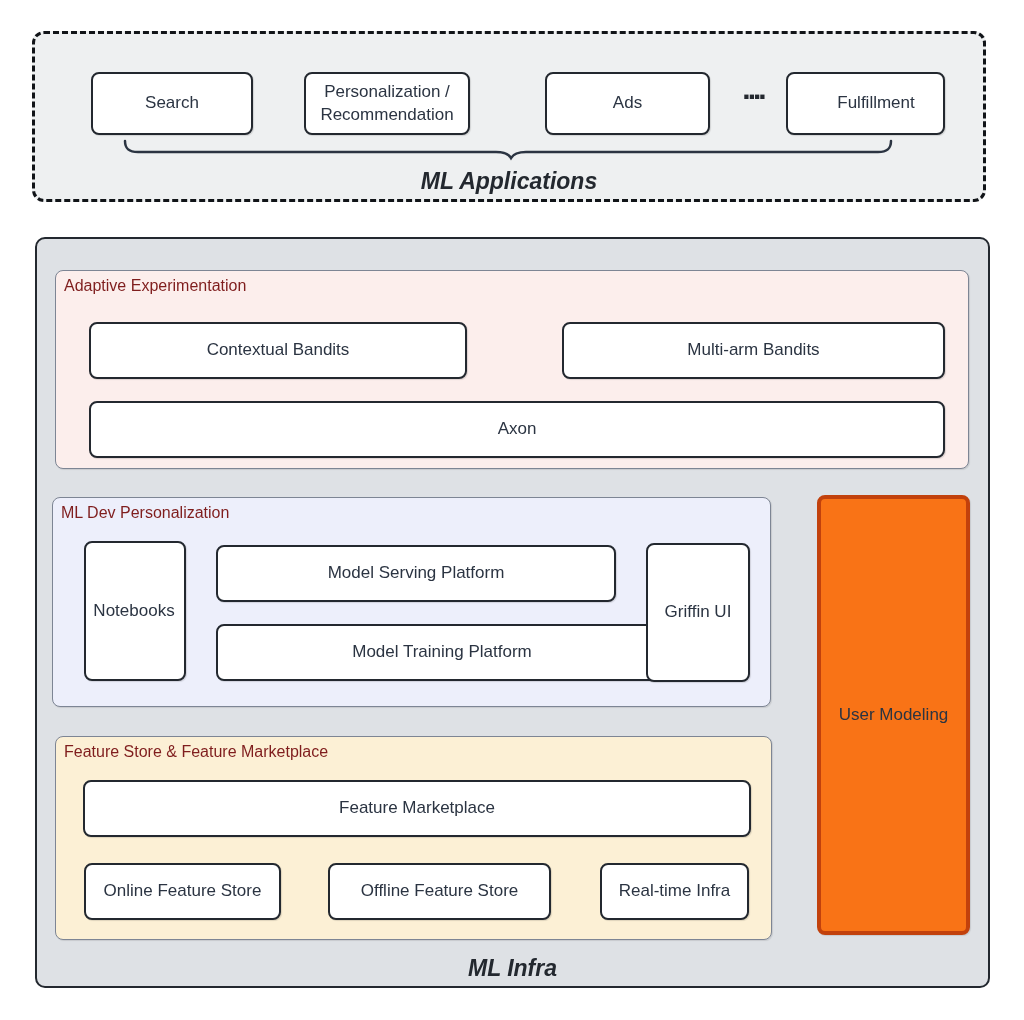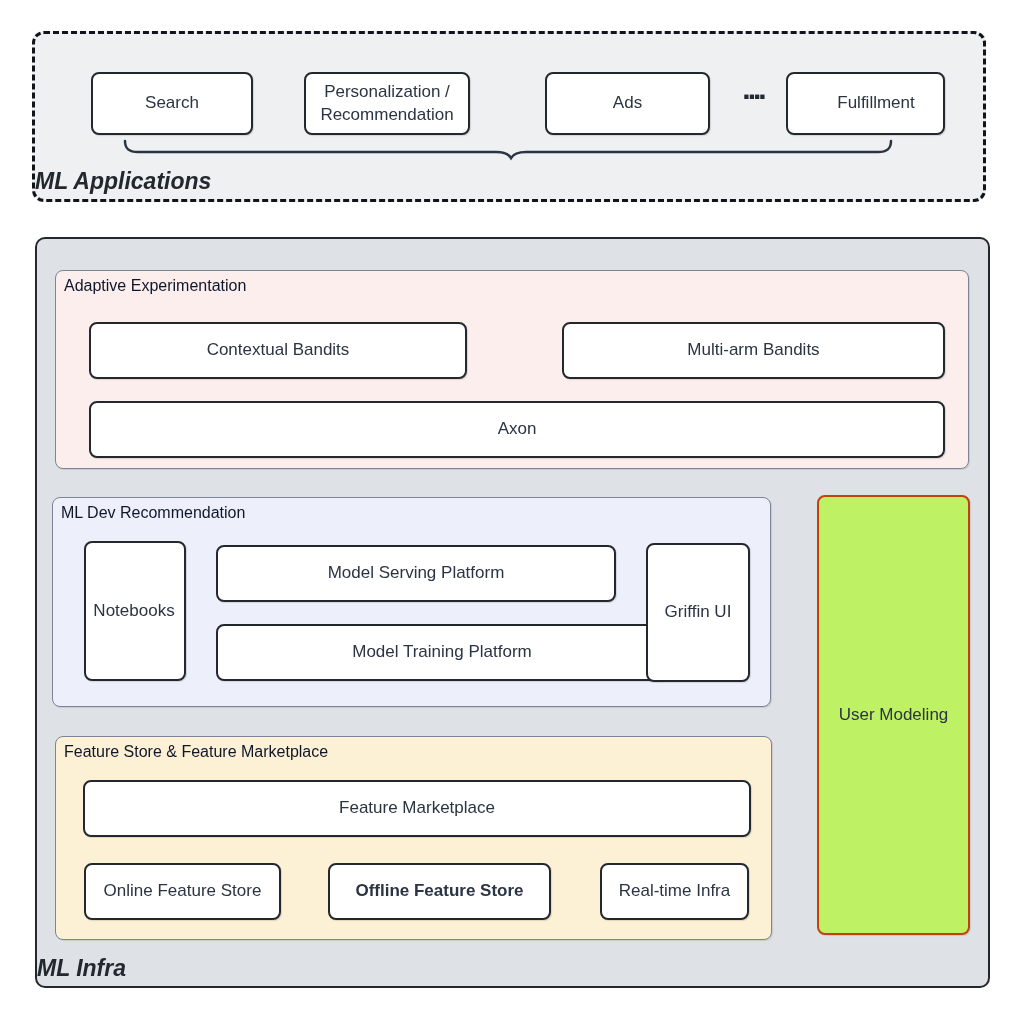--- a/index.html
+++ b/index.html
@@ -10,36 +10,36 @@
   .abs{position:absolute;box-sizing:border-box;}
   
   .node{
     background:#ffffff;border:2px solid #23282f;border-radius:8px;
     display:flex;align-items:center;justify-content:center;text-align:center;
     font-size:17px;line-height:1.3;color:#2b3442;padding:4px 10px;
     box-shadow:1px 1px 1px rgba(0,0,0,0.12);
   }
   
   .section{border:1.5px solid #7d8594;border-radius:8px;box-shadow:1px 1px 1px rgba(0,0,0,0.10);}
-  .section-title{position:absolute;top:6px;left:8px;font-size:16px;color:#0f172a;white-space:nowrap;}
-  .big-label{font-size:23px;font-weight:bold;font-style:italic;color:#23282f;width:100%;}
+  .section-title{position:absolute;top:6px;left:8px;font-size:16px;color:#7f1d1d;white-space:nowrap;}
+  .big-label{font-size:23px;font-weight:bold;font-style:italic;color:#23282f;text-align:center;width:100%;}
   #apps-group{
     left:32px;top:31px;width:954px;height:171px;
     background:#eef0f1;border:3px dashed #111418;border-radius:12px;
   }
   #infra-group{
     left:35px;top:237px;width:955px;height:751px;
     background:#dee1e5;border:2px solid #23282f;border-radius:10px;
   }
   #sec-adaptive{left:18px;top:31px;width:914px;height:199px;background:#fceeec;}
   #sec-mldev{left:15px;top:258px;width:719px;height:210px;background:#edeffb;}
   #sec-feature{left:18px;top:497px;width:717px;height:204px;background:#fcf0d5;}
   #node-user-modeling{
-    left:780px;top:256px;width:153px;height:440px;background:#bef264;
-    border:2px solid #c2410c;border-radius:8px;
+    left:780px;top:256px;width:153px;height:440px;background:#f97316;
+    border:4px solid #c2410c;border-radius:8px;
     display:flex;align-items:center;justify-content:center;font-size:17px;
     box-shadow:1px 1px 1px rgba(0,0,0,0.10);
   }
   #apps-dots{
     left:697px;top:40px;width:42px;height:30px;
     font-size:30px;font-weight:bold;letter-spacing:-3px;line-height:30px;
     text-align:center;color:#23282f;overflow:visible;
   }
   #apps-brace{left:115px;top:132px;width:790px;height:34px;}
 </style>
@@ -87,21 +87,21 @@
       <div class="abs node" style="left:506px;top:51px;width:383px;height:57px;">
         <span>Multi-arm Bandits</span>
       </div>
 
       <div class="abs node" style="left:33px;top:130px;width:856px;height:57px;">
         <span>Axon</span>
       </div>
     </div>
 
     <div class="abs section" id="sec-mldev">
-      <div class="section-title">ML Dev Recommendation</div>
+      <div class="section-title">ML Dev Personalization</div>
 
       <div class="abs node" style="left:31px;top:43px;width:102px;height:140px;padding-left:8px;">
         <span>Notebooks</span>
       </div>
 
       <div class="abs node" style="left:163px;top:47px;width:400px;height:57px;text-align:center;">
         <span>Model Serving Platform</span>
       </div>
 
       <div class="abs node" style="left:163px;top:126px;width:452px;height:57px;">
@@ -117,21 +117,21 @@
       <div class="section-title">Feature Store &amp; Feature Marketplace</div>
 
       <div class="abs node" style="left:27px;top:43px;width:668px;height:57px;">
         <span>Feature Marketplace</span>
       </div>
 
       <div class="abs node" style="left:28px;top:126px;width:197px;height:57px;">
         <span>Online Feature Store</span>
       </div>
 
-      <div class="abs node" style="left:272px;top:126px;width:223px;height:57px;font-weight:bold;">
+      <div class="abs node" style="left:272px;top:126px;width:223px;height:57px;">
         <span>Offline Feature Store</span>
       </div>
 
       <div class="abs node" style="left:544px;top:126px;width:149px;height:57px;">
         <span>Real-time Infra</span>
       </div>
     </div>
 
     <div class="abs" id="node-user-modeling">
       <span>User Modeling</span>

